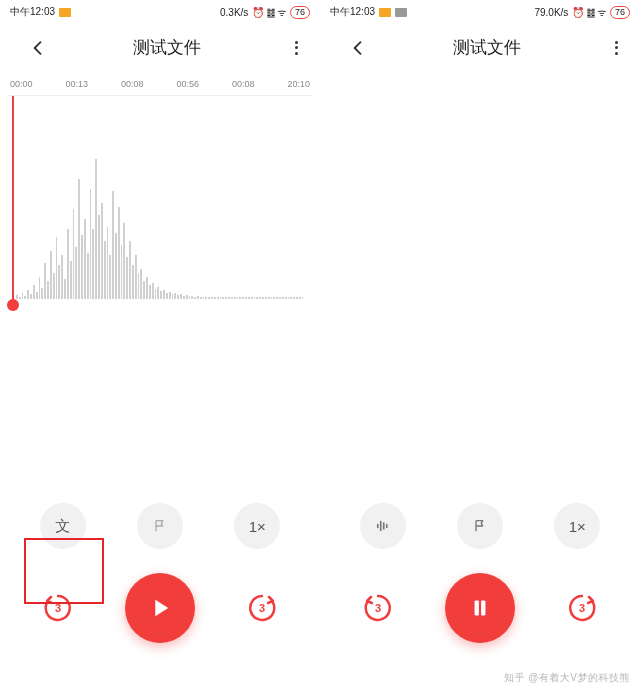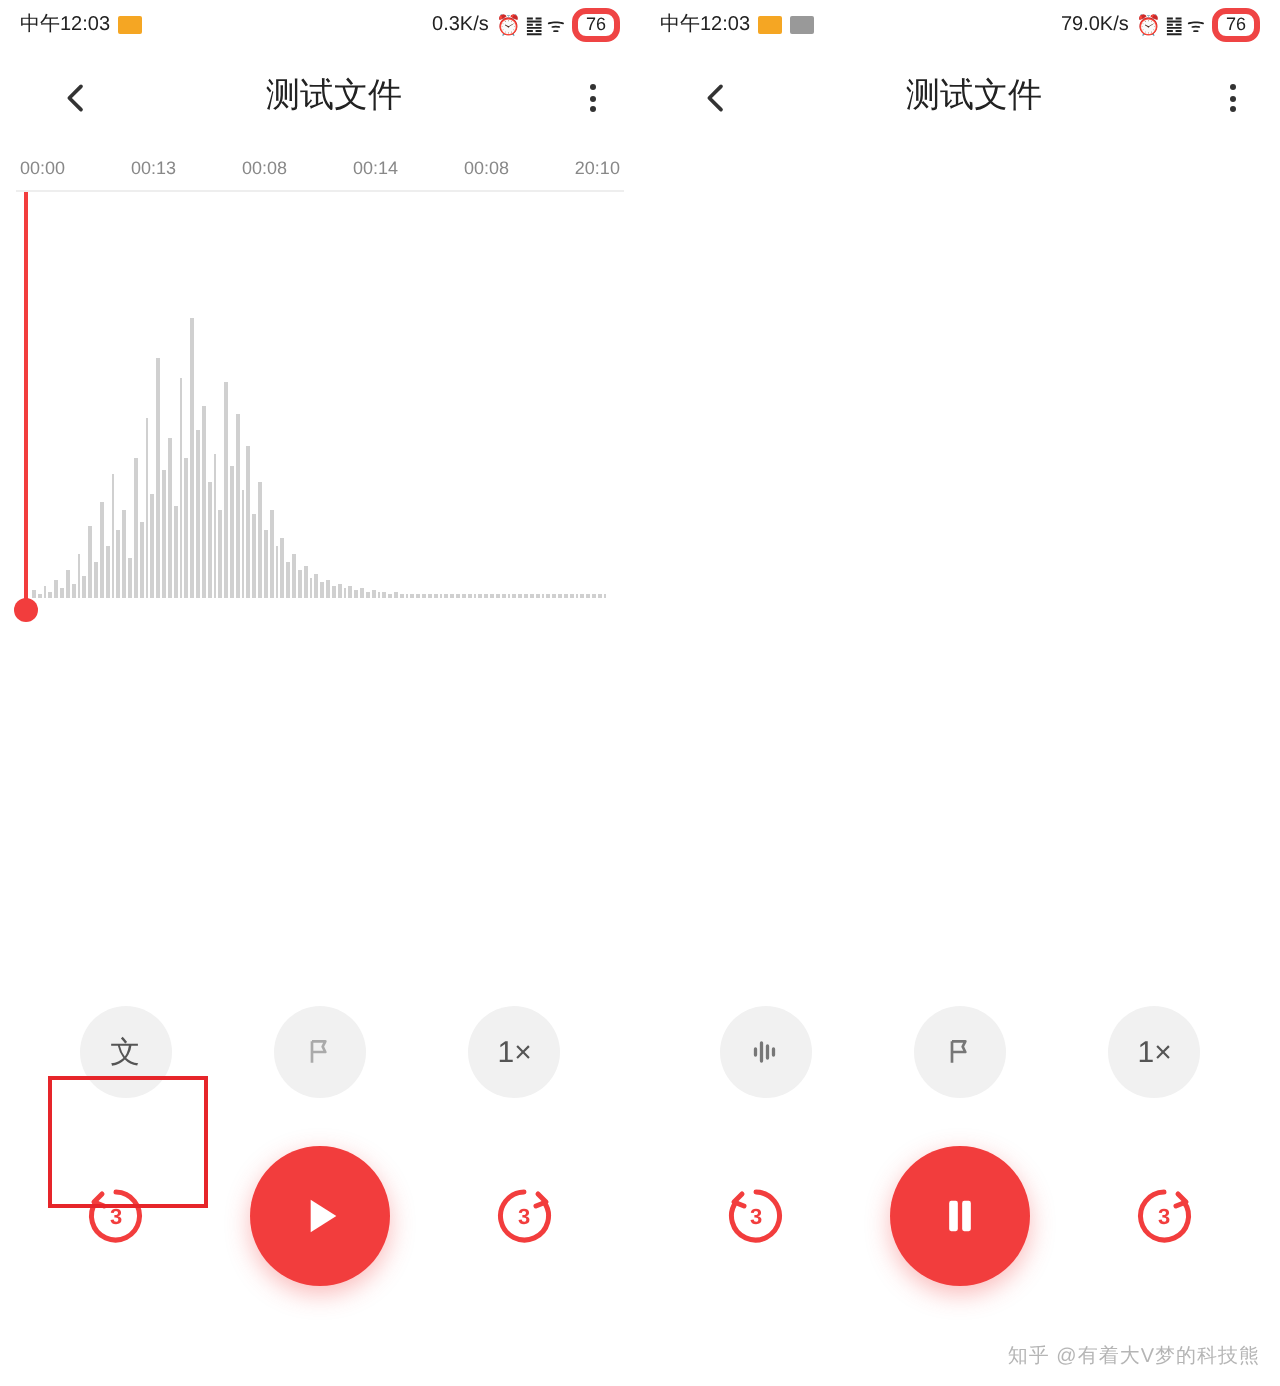--- a/index.html
+++ b/index.html
@@ -6,24 +6,24 @@
     body { width: 640px; height: 693px; font-family: -apple-system, "PingFang SC", "Microsoft YaHei", sans-serif; background: #fff; position: relative; overflow: hidden; }
     .container { display: flex; width: 640px; height: 693px; }
     .pane { width: 320px; height: 693px; background: #fff; position: relative; }
 
     
     .status-bar { display: flex; justify-content: space-between; align-items: center; padding: 4px 10px 2px 10px; font-size: 10px; color: #222; height: 22px; }
     .sb-left, .sb-right { display: flex; align-items: center; gap: 4px; }
     .sim-icon { width: 12px; height: 9px; background: #f5a623; border-radius: 1px; display: inline-block; }
     .sim-icon.gray { background: #999; }
     .sb-right .sys { letter-spacing: -0.5px; }
-    .battery-pill { border: 3px solid #ef4444; border-radius: 7px; padding: 0 4px; font-size: 9px; line-height: 11px; }
-
-    
-    .header { display: flex; align-items: flex-end; justify-content: space-between; padding: 14px 14px 16px 28px; }
+    .battery-pill { border: 1px solid #ef4444; border-radius: 7px; padding: 0 4px; font-size: 9px; line-height: 11px; }
+
+    
+    .header { display: flex; align-items: center; justify-content: space-between; padding: 14px 14px 16px 28px; }
     .back { width: 20px; height: 20px; }
     .title { font-size: 17px; font-weight: 500; color: #222; }
     .more { width: 20px; height: 20px; display: flex; flex-direction: column; justify-content: space-between; align-items: center; padding: 3px 0; }
     .more span { width: 3px; height: 3px; background: #333; border-radius: 50%; }
 
     
     .timeline { position: relative; padding: 0 8px; margin-top: 4px; }
     .ticks { display: flex; justify-content: space-between; font-size: 9px; color: #888; margin-bottom: 6px; padding: 0 2px; }
     .wave-area { position: relative; height: 210px; border-top: 1px solid #eee; }
     .playhead { position: absolute; left: 4px; top: 0; bottom: 0; width: 2px; background: #f23d3d; }
@@ -80,21 +80,21 @@
           <span></span>
           <span></span>
         </div>
     </div>
 
     <div class="timeline">
       <div class="ticks">
         <span>00:00</span>
         <span>00:13</span>
         <span>00:08</span>
-        <span>00:14</span>
+        <span>00:56</span>
         <span>00:08</span>
         <span>20:10</span>
       </div>
       <div class="wave-area">
         <div class="playhead"></div>
         <div class="waveform" id="wave-left">
             <i style="height: 4px;"></i>
             <i style="height: 2px;"></i>
             <i style="height: 6px;"></i>
             <i style="height: 3px;"></i>

